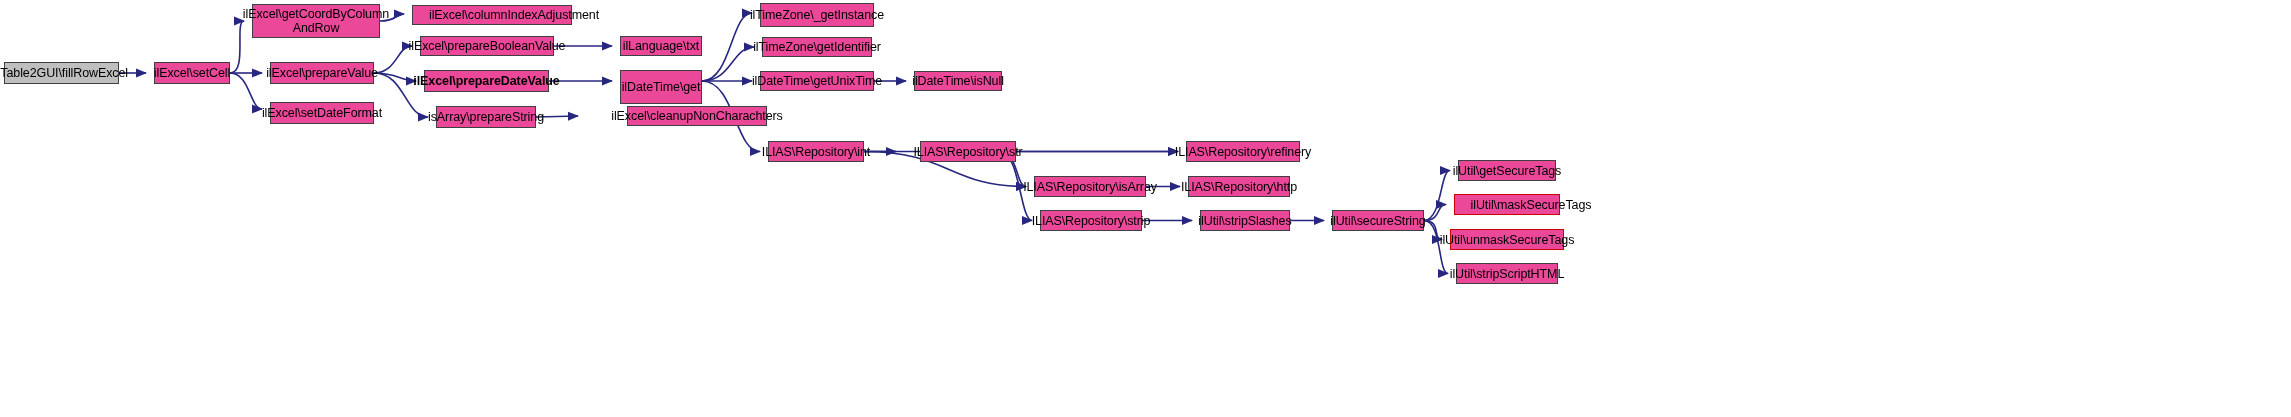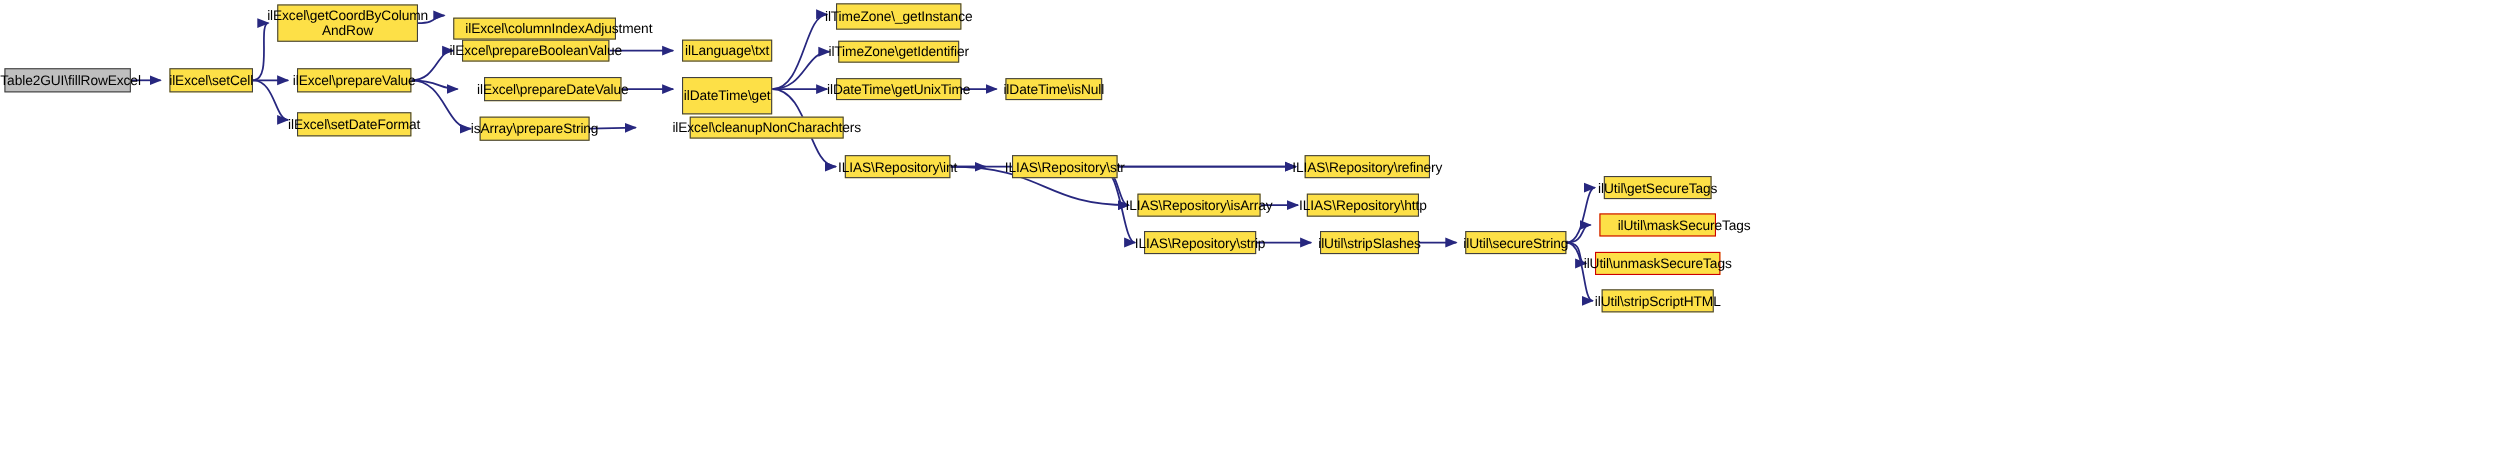--- a/index.html
+++ b/index.html
@@ -19,21 +19,21 @@
     position: absolute;
     left: 0;
     top: 0;
     width: 2291px;
     height: 417px;
     pointer-events: none;
   }
   .node {
     position: absolute;
     box-sizing: border-box;
-    background: #fde047;
+    background: #ec4899;
     border: 1px solid #404040;
     color: #000000;
     font-size: 12.5px;
     line-height: 1.12;
     display: flex;
     align-items: center;
     justify-content: center;
     text-align: center;
     white-space: pre-line;
     letter-spacing: -0.1px;
@@ -87,25 +87,25 @@
         <path d="M 1424 220.5 C 1442 220.5, 1436 204.5, 1446 204.5" marker-end="url(#arrow)"></path>
         <path d="M 1424 220.5 C 1442 220.5, 1432 239.5, 1442 239.5" marker-end="url(#arrow)"></path>
         <path d="M 1424 220.5 C 1442 220.5, 1438 273.5, 1448 273.5" marker-end="url(#arrow)"></path>
       </g>
   </svg>
   <div id="node-layer">
       <div class="node root" style="left: 4px; top: 62px; width: 115px; height: 22px;">ilTable2GUI\fillRowExcel</div>
       <div class="node" style="left: 154px; top: 62px; width: 76px; height: 22px;">ilExcel\setCell</div>
       <div class="node" style="left: 252px; top: 4px; width: 128px; height: 34px;">ilExcel\getCoordByColumn
 AndRow</div>
-      <div class="node" style="left: 412px; top: 16px; width: 148px; height: 20px; padding-left: 44px;">ilExcel\columnIndexAdjustment</div>
+      <div class="node" style="left: 412px; top: 5px; width: 160px; height: 20px; padding-left: 44px;">ilExcel\columnIndexAdjustment</div>
       <div class="node" style="left: 270px; top: 62px; width: 104px; height: 22px;">ilExcel\prepareValue</div>
       <div class="node" style="left: 270px; top: 102px; width: 104px; height: 22px;">ilExcel\setDateFormat</div>
       <div class="node" style="left: 420px; top: 36px; width: 134px; height: 20px;">ilExcel\prepareBooleanValue</div>
-      <div class="node" style="left: 440px; top: 70px; width: 125px; height: 22px;">ilExcel\prepareDateValue</div>
+      <div class="node" style="left: 424px; top: 70px; width: 125px; height: 22px; font-weight: bold;">ilExcel\prepareDateValue</div>
       <div class="node" style="left: 436px; top: 106px; width: 100px; height: 22px;">isArray\prepareString</div>
       <div class="node" style="left: 620px; top: 36px; width: 82px; height: 20px;">ilLanguage\txt</div>
       <div class="node" style="left: 620px; top: 70px; width: 82px; height: 34px;">ilDateTime\get</div>
       <div class="node" style="left: 586px; top: 106px; width: 140px; height: 20px; margin-left: 41px;">ilExcel\cleanupNonCharachters</div>
       <div class="node" style="left: 760px; top: 3px; width: 114px; height: 24px;">ilTimeZone\_getInstance</div>
       <div class="node" style="left: 762px; top: 37px; width: 110px; height: 20px;">ilTimeZone\getIdentifier</div>
       <div class="node" style="left: 760px; top: 71px; width: 114px; height: 20px;">ilDateTime\getUnixTime</div>
       <div class="node" style="left: 914px; top: 71px; width: 88px; height: 20px;">ilDateTime\isNull</div>
       <div class="node" style="left: 768px; top: 141px; width: 96px; height: 21px;">ILIAS\Repository\int</div>
       <div class="node" style="left: 904px; top: 141px; width: 96px; height: 21px; margin-left: 16px;">ILIAS\Repository\str</div>

